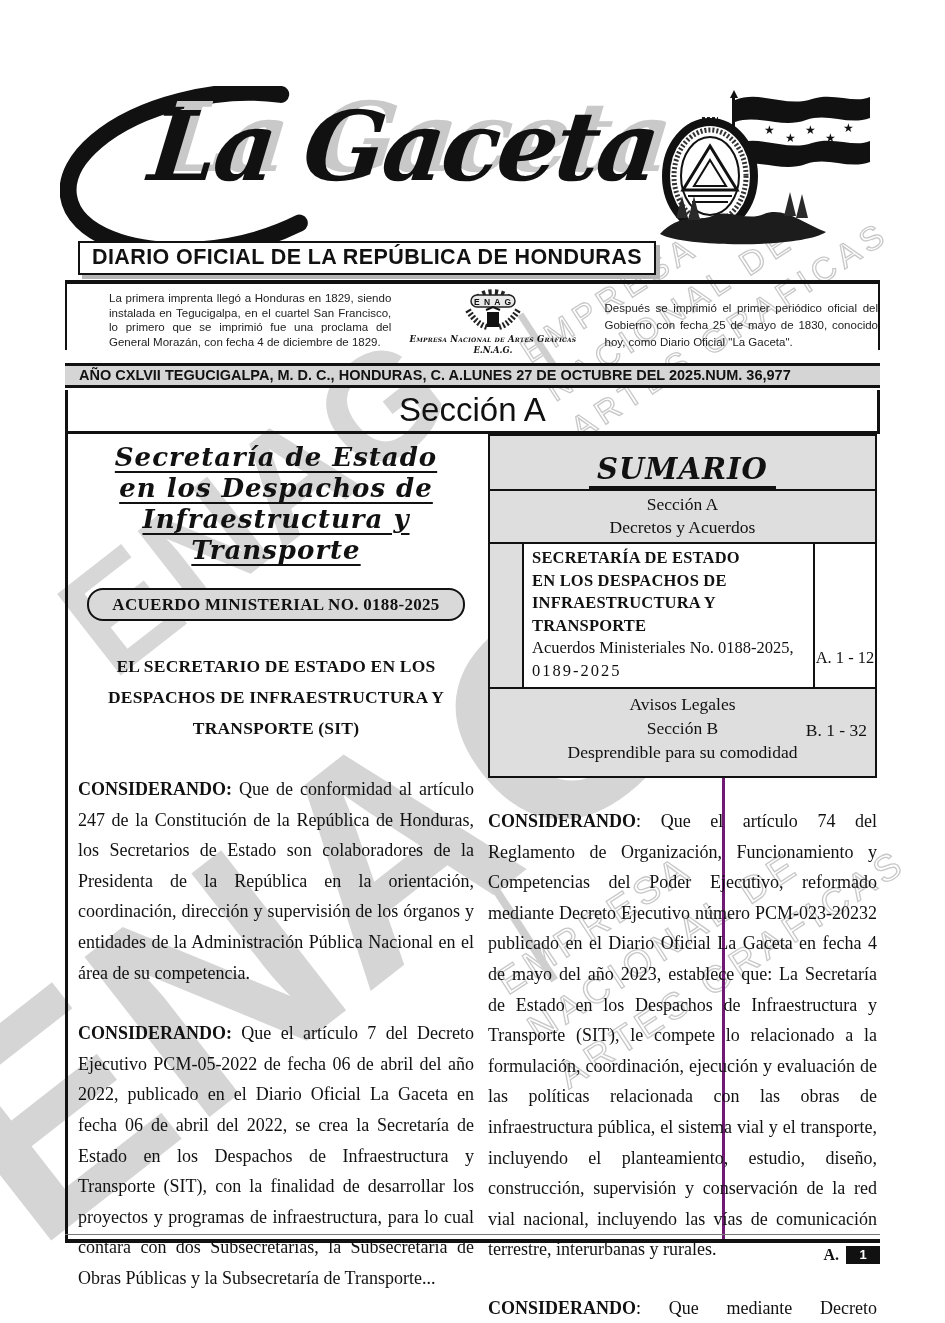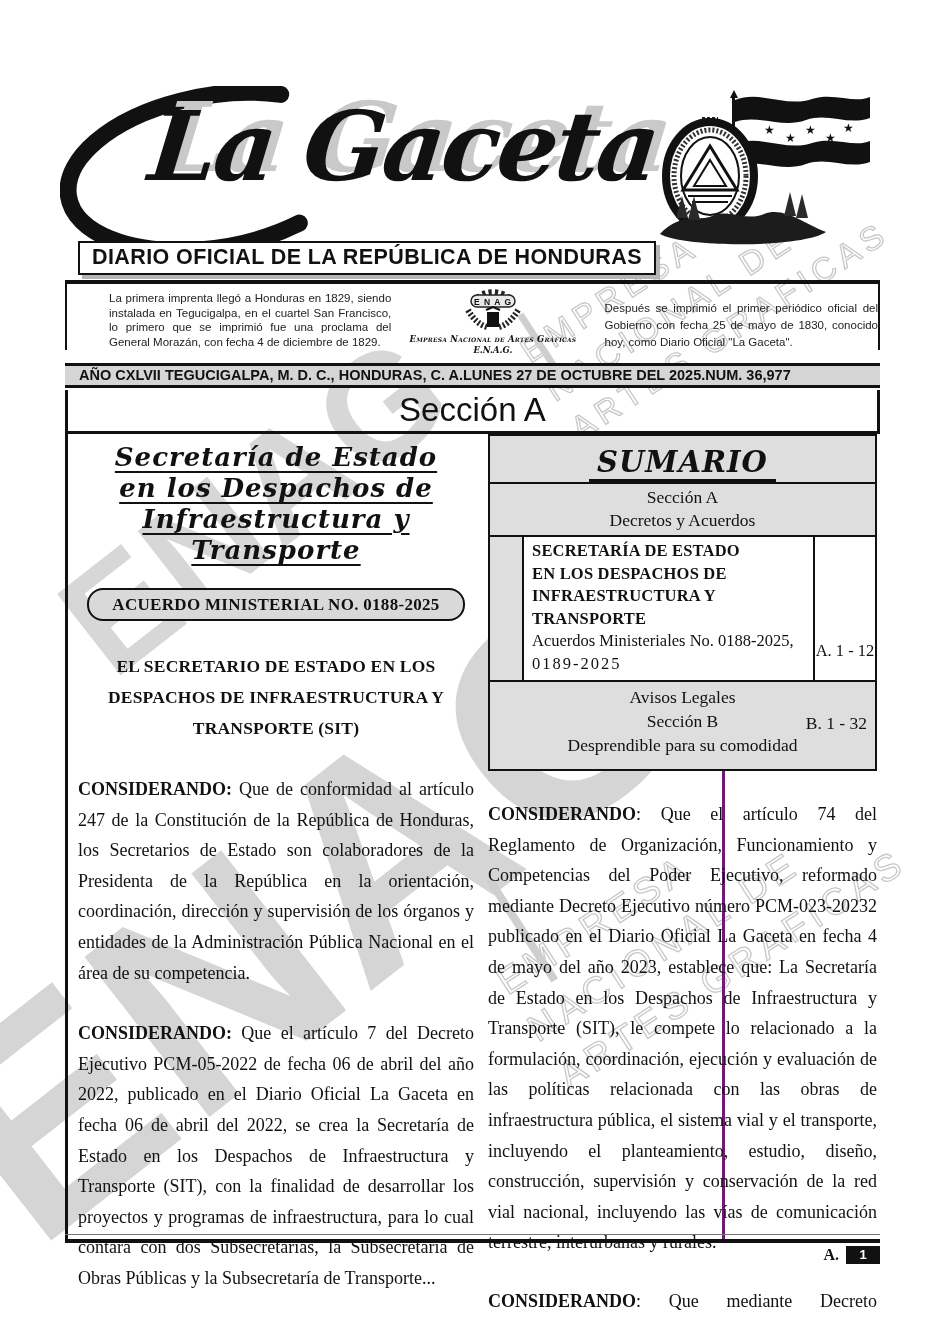--- a/index.html
+++ b/index.html
@@ -73,21 +73,21 @@
   .acuerdo-pill{margin:22px auto 17px;width:378px;box-sizing:border-box;border:2px solid #111;
                 border-radius:16px;background:#d9d9d9;text-align:center;position:relative;
                 font-weight:bold;font-size:17px;padding:5px 0 4px;letter-spacing:.3px;}
   .actor-heading{margin-top:30px;font-weight:bold;font-size:17.5px;line-height:31px;
                  text-align:center;letter-spacing:.2px;}
   .body-par p{margin:30px 0 0;font-size:18px;line-height:30.6px;text-align:justify;}
   .col-right .body-par p{margin-top:28px;}
 
   
   .sumario{border:2px solid #111;background:#dedede;position:relative;box-sizing:border-box;}
-  .sumario-title{text-align:center;padding:9px 0 3px;}
+  .sumario-title{text-align:center;padding:16px 0 3px;}
   .sumario-title span{font-family:"DejaVu Serif",serif;font-weight:bold;font-style:italic;
                       font-size:29px;letter-spacing:1px;border-bottom:3px solid #111;
                       padding:0 8px 0;}
   .sec-row{border-top:2px solid #111;text-align:center;font-size:17.5px;line-height:23px;
            padding:2px 0 3px;}
   .entry-row{border-top:2px solid #111;border-bottom:2px solid #111;display:flex;}
   .entry-spacer{width:32px;}
   .entry-box{flex:1;background:#fff;border-left:2px solid #111;padding:3px 4px 5px 8px;
              font-size:16.5px;line-height:22.5px;white-space:nowrap;overflow:hidden;}
   .entry-box .bold-line{font-weight:bold;letter-spacing:.2px;}

